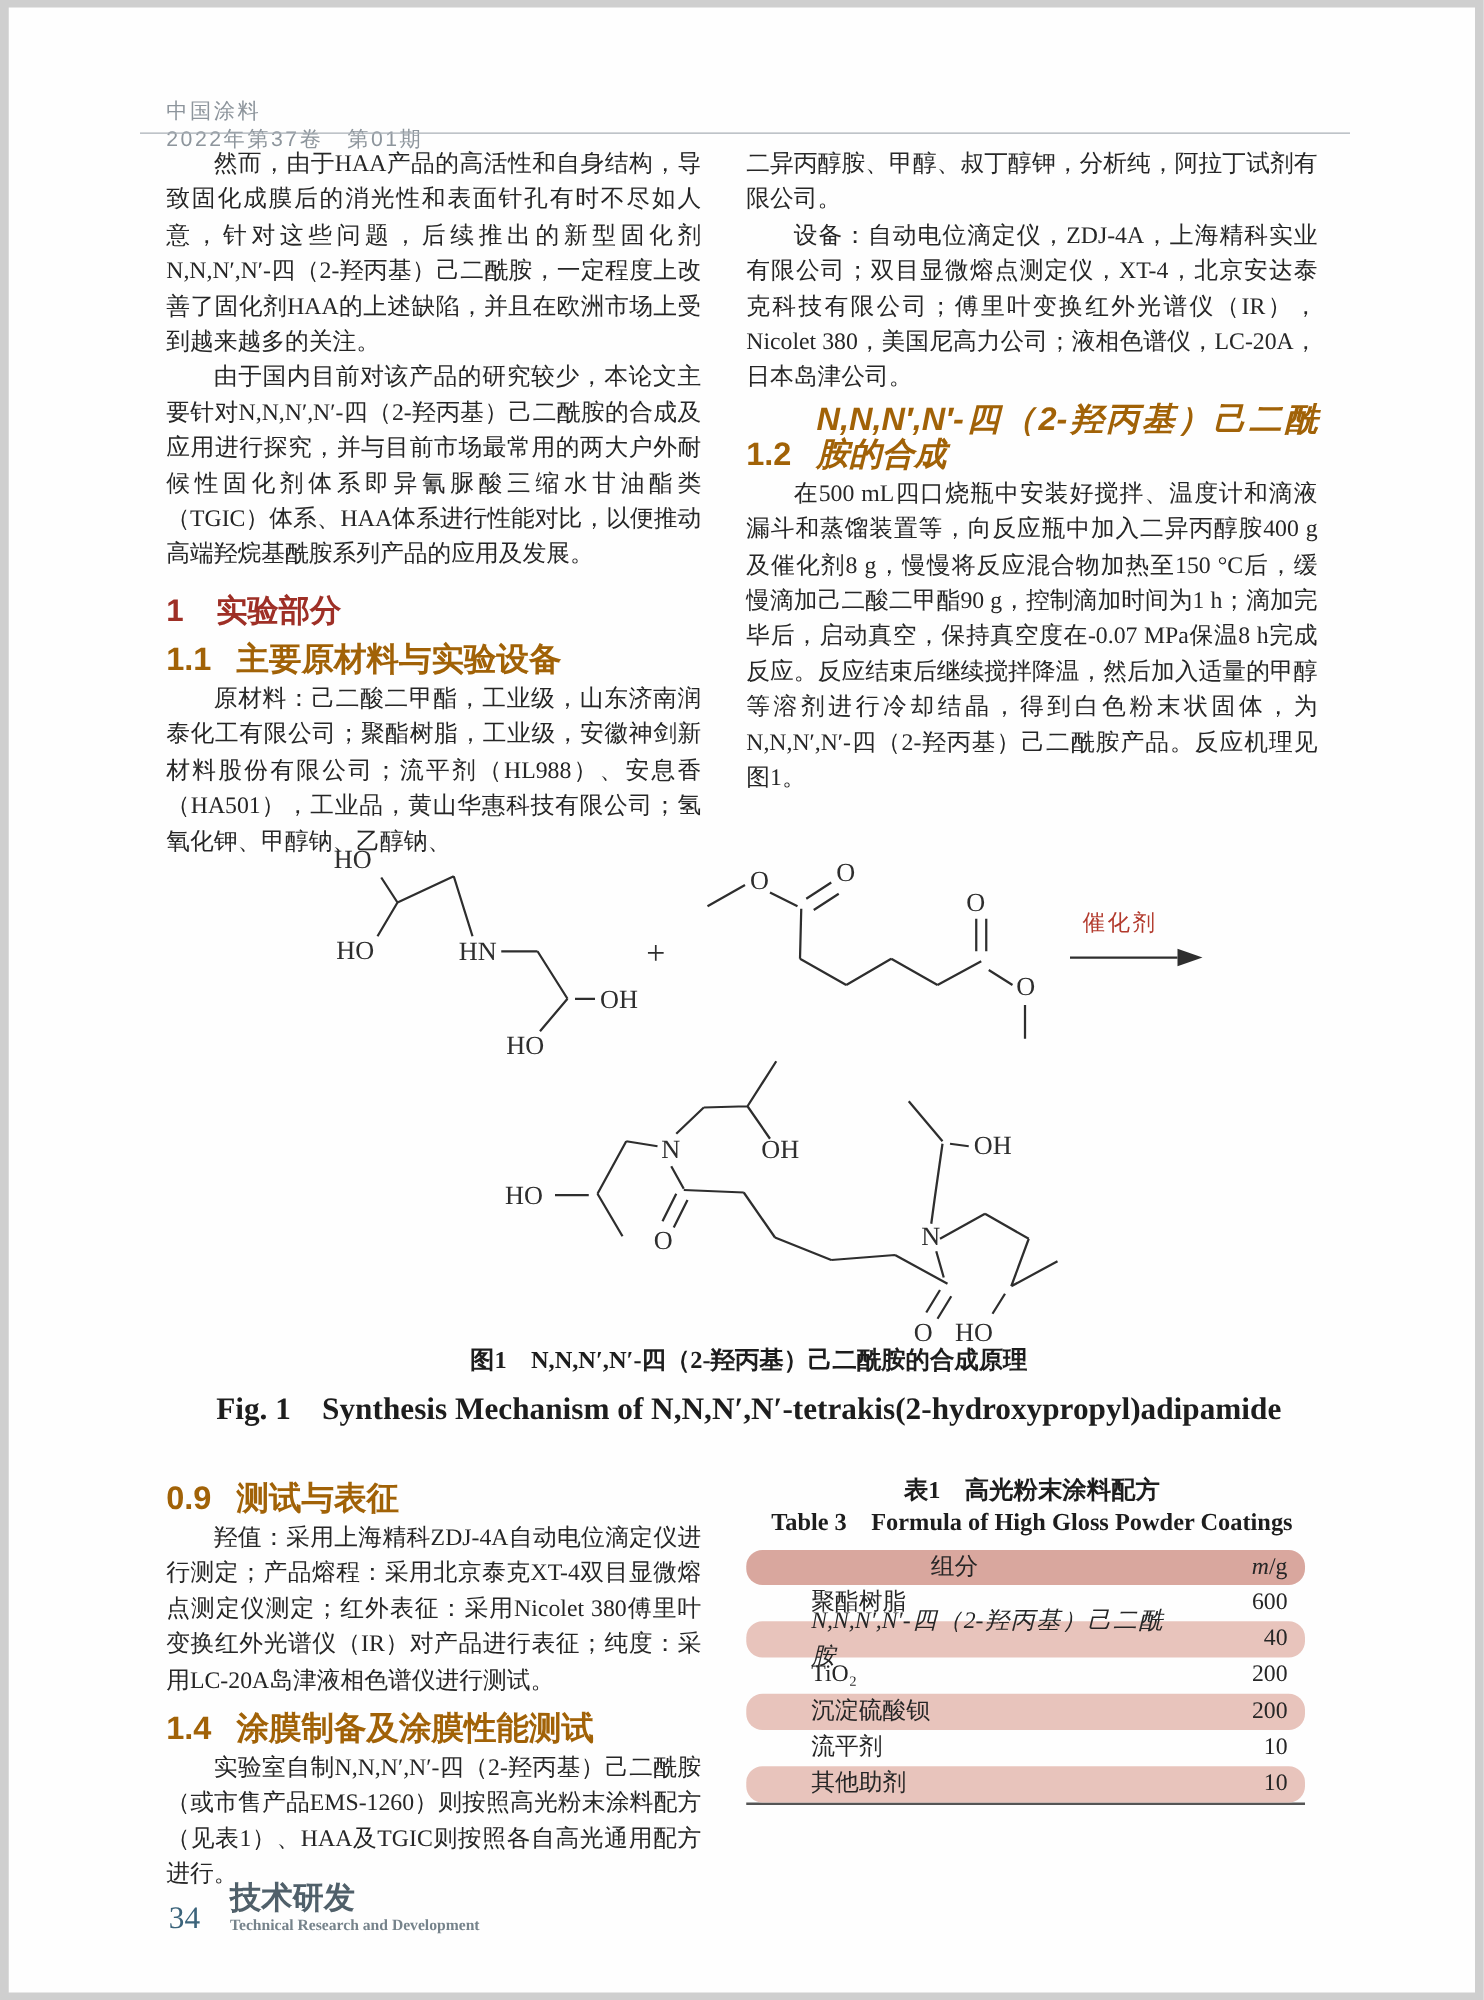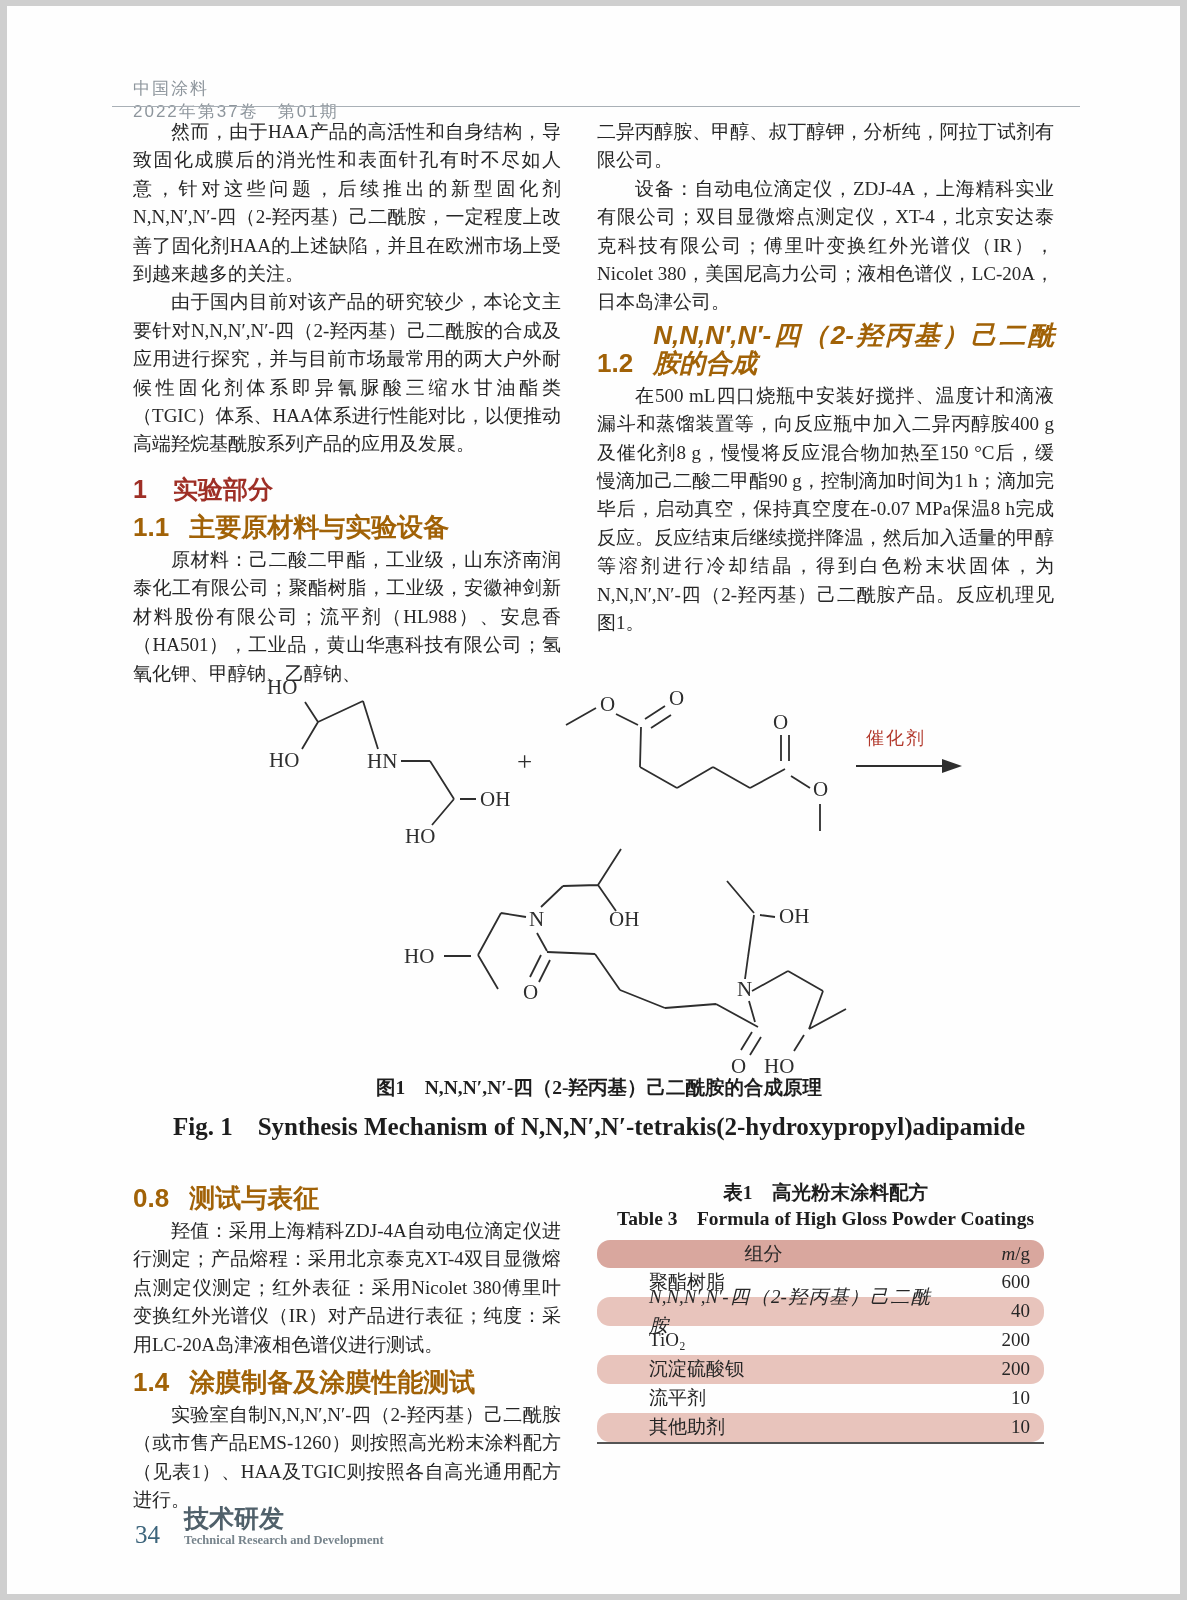--- a/index.html
+++ b/index.html
@@ -135,21 +135,21 @@
         <text x="660" y="424">HO</text>
         <text class="cat" x="762" y="95">催化剂</text>
       </g>
     </svg>
   </div>
   <div class="cap cap-zh">图1　N,N,N′,N′-四（2-羟丙基）己二酰胺的合成原理</div>
   <div class="cap cap-en">Fig. 1　Synthesis Mechanism of N,N,N′,N′-tetrakis(2-hydroxypropyl)adipamide</div>
 
   <div class="col c-l2">
     <div class="h2">
-      <span class="num">0.8</span>
+      <span class="num">0.9</span>
       <span>测试与表征</span>
     </div>
     <p>羟值：采用上海精科ZDJ-4A自动电位滴定仪进行测定；产品熔程：采用北京泰克XT-4双目显微熔点测定仪测定；红外表征：采用Nicolet 380傅里叶变换红外光谱仪（IR）对产品进行表征；纯度：采用LC-20A岛津液相色谱仪进行测试。</p>
     <div class="h2" style="margin-top:9px">
       <span class="num">1.4</span>
       <span>涂膜制备及涂膜性能测试</span>
     </div>
     <p>实验室自制N,N,N′,N′-四（2-羟丙基）己二酰胺（或市售产品EMS-1260）则按照高光粉末涂料配方（见表1）、HAA及TGIC则按照各自高光通用配方进行。</p>
   </div>
 

